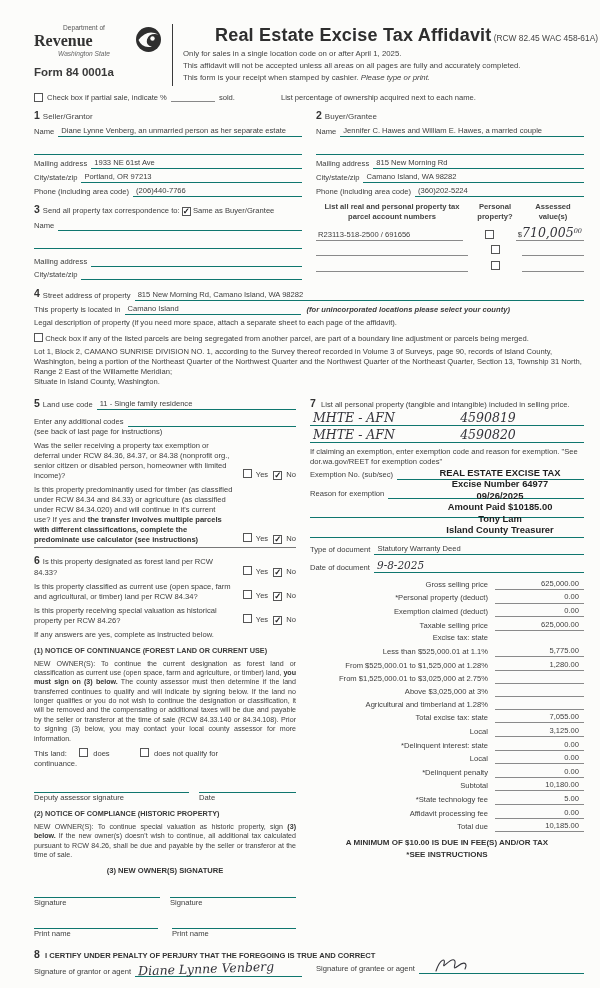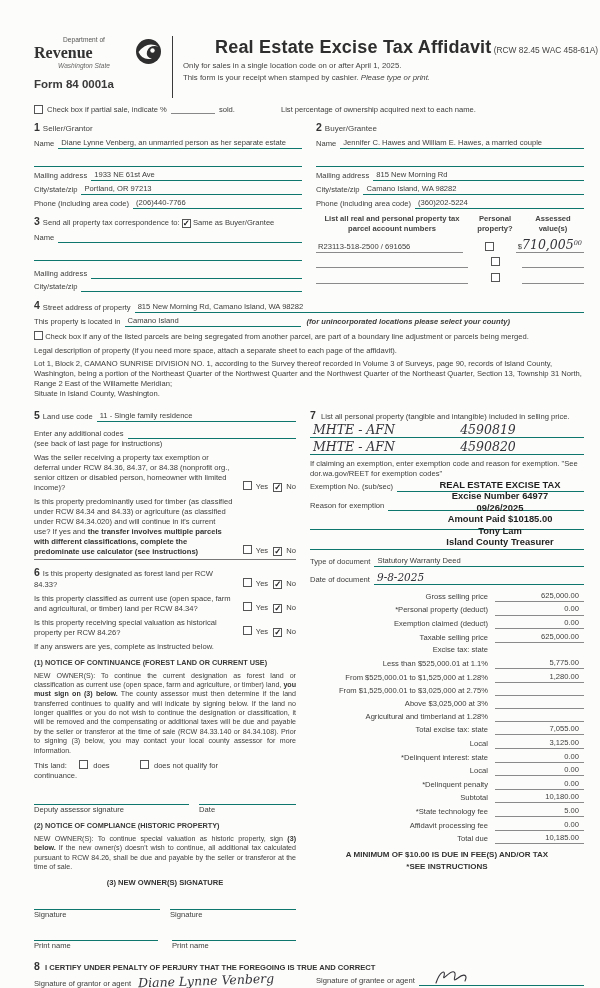--- a/index.html
+++ b/index.html
@@ -1,18 +1,18 @@
 <!DOCTYPE html>
 <html><head>
 <meta charset="utf-8">
 <style>
   html,body{margin:0;padding:0;background:#e8e8e8;}
   .page{position:relative;width:600px;height:988px;margin:0 auto;background:#fcfcfa;
         font-family:"Liberation Sans",sans-serif;color:#3d3d3d;font-size:7.6px;line-height:1.32;
-        box-sizing:border-box;padding:36px 16px 0 34px;overflow:hidden;}
+        box-sizing:border-box;padding:24px 16px 0 34px;overflow:hidden;}
   b,.b{font-weight:bold;color:#333;}
   i{}
   
   .hdr{display:flex;gap:10px;}
   .hdr-left{width:128px;flex:none;}
   .dor{position:relative;padding-right:28px;}
   .dept{display:block;font-size:6.6px;text-align:center;color:#555;}
   .rev{display:block;font-family:"Liberation Serif",serif;font-weight:bold;font-size:16px;color:#333;line-height:1;}
   .wa{display:block;font-style:italic;font-size:6.6px;text-align:center;color:#666;margin-top:1px;}
   .logo{position:absolute;right:0;top:2px;}
@@ -89,20 +89,21 @@
       </div>
       <div class="formno">Form 84 0001a</div>
     </div>
     <div class="hdr-div"></div>
     <div class="hdr-right">
       <div class="title-row">
         <span class="title">Real Estate Excise Tax Affidavit</span>
         <span class="title-ref">(RCW 82.45 WAC 458-61A)</span>
       </div>
       <div class="hline">Only for sales in a single location code on or after April 1, 2025.</div>
+      <div class="hline">This affidavit will not be accepted unless all areas on all pages are fully and accurately completed.</div>
       <div class="hline">
         <span>This form is your receipt when stamped by cashier.</span>
         <i>Please type or print.</i>
       </div>
     </div>
   </div>
 
   <div class="partial">
     <span class="cb"></span>
     <span>Check box if partial sale, indicate %</span>
@@ -205,25 +206,25 @@
     <div class="frow" style="margin-top:0;">
       <span class="secno">4</span>
       <span class="lbl">Street address of property</span>
       <span class="fill">815 New Morning Rd, Camano Island, WA 98282</span>
     </div>
     <div class="frow">
       <span class="lbl">This property is located in</span>
       <span class="fill" style="max-width:170px;">Camano Island</span>
       <span class="small-ital" style="margin-left:6px;">(for unincorporated locations please select your county)</span>
     </div>
+    <div style="margin-top:3px;">Legal description of property (if you need more space, attach a separate sheet to each page of the affidavit).</div>
     <div style="margin-top:4px;">
       <span class="cb"></span>
       <span>Check box if any of the listed parcels are being segregated from another parcel, are part of a boundary line adjustment or parcels being merged.</span>
     </div>
-    <div style="margin-top:3px;">Legal description of property (if you need more space, attach a separate sheet to each page of the affidavit).</div>
     <div style="margin-top:3px;">Lot 1, Block 2, CAMANO SUNRISE DIVISION NO. 1, according to the Survey thereof recorded in Volume 3 of Surveys, page 90, records of Island County, Washington, being a portion of the Northeast Quarter of the Northwest Quarter and the Northwest Quarter of the Northeast Quarter, Section 13, Township 31 North, Range 2 East of the Willamette Meridian;</div>
     <div>Situate in Island County, Washington.</div>
   </div>
 
   <div class="cols2" style="margin-top:10px;">
 
     <div class="col" style="flex:0 0 262px;">
       <div class="frow" style="margin-top:0;">
         <span class="secno">5</span>
         <span class="lbl">Land use code</span>

